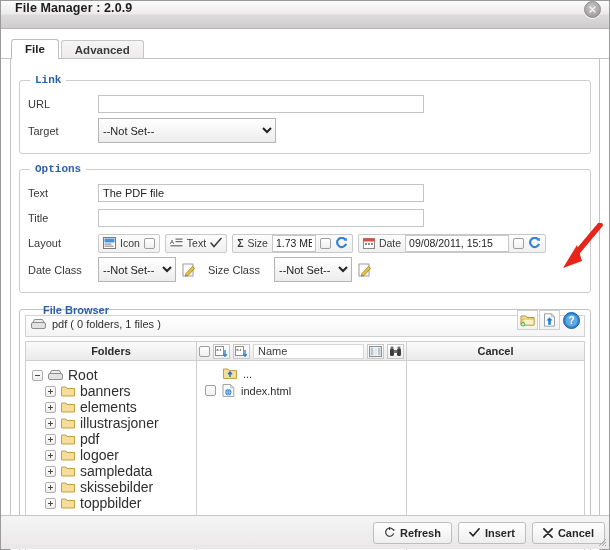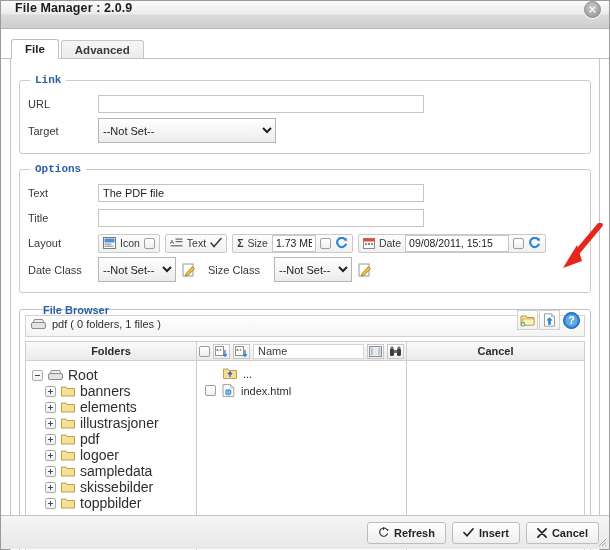--- a/index.html
+++ b/index.html
@@ -95,21 +95,21 @@
   .tnode.child{padding-left:13px;}
   .exp{width:11px;height:11px;box-sizing:border-box;border:1px solid #adadad;border-radius:2px;
     background:linear-gradient(to bottom,#fdfdfd,#ededed);position:relative;flex:none;cursor:pointer;}
   .exp:before{content:"";position:absolute;left:2px;top:4px;width:5px;height:1px;background:#4a4a4a;}
   .exp.plus:after{content:"";position:absolute;left:4px;top:2px;width:1px;height:5px;background:#4a4a4a;}
   .frow{display:flex;align-items:center;height:17px;gap:6px;font-size:11px;color:#2e2e2e;padding-left:8px;}
 
   
   .footer{position:absolute;left:0;right:0;bottom:0;height:34px;
     background:linear-gradient(to bottom,#f6f5f5,#e9e7e7);border-top:1px solid #c7c5c5;
-    display:flex;align-items:center;justify-content:flex-end;padding:0 10px;gap:6px;box-sizing:border-box;}
+    display:flex;align-items:center;justify-content:flex-end;padding:0 4px;gap:6px;box-sizing:border-box;}
   .fbtn{height:22px;box-sizing:border-box;border:1px solid #bdbdbd;border-radius:3px;
     background:linear-gradient(to bottom,#fff,#efeeee);display:flex;align-items:center;gap:5px;
     padding:0 10px;font-weight:bold;font-size:11px;color:#262626;cursor:pointer;}
   .grip{position:absolute;right:2px;bottom:2px;width:10px;height:10px;}
 
   
   .annot{position:absolute;left:553px;top:222px;width:50px;height:48px;pointer-events:none;}
 </style>
 </head>
 <body>

